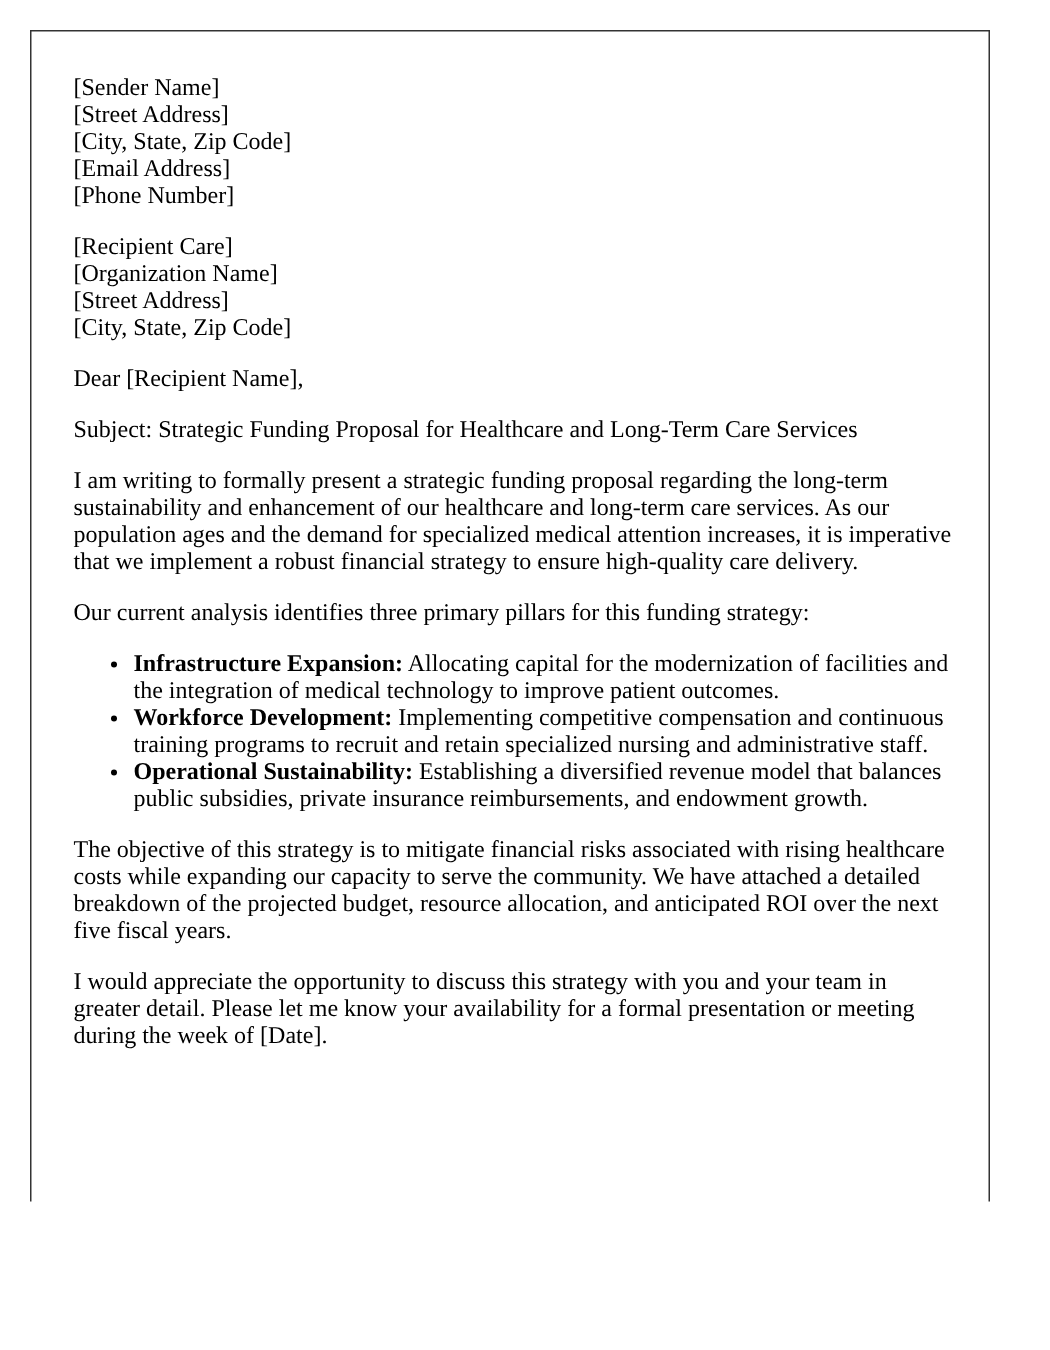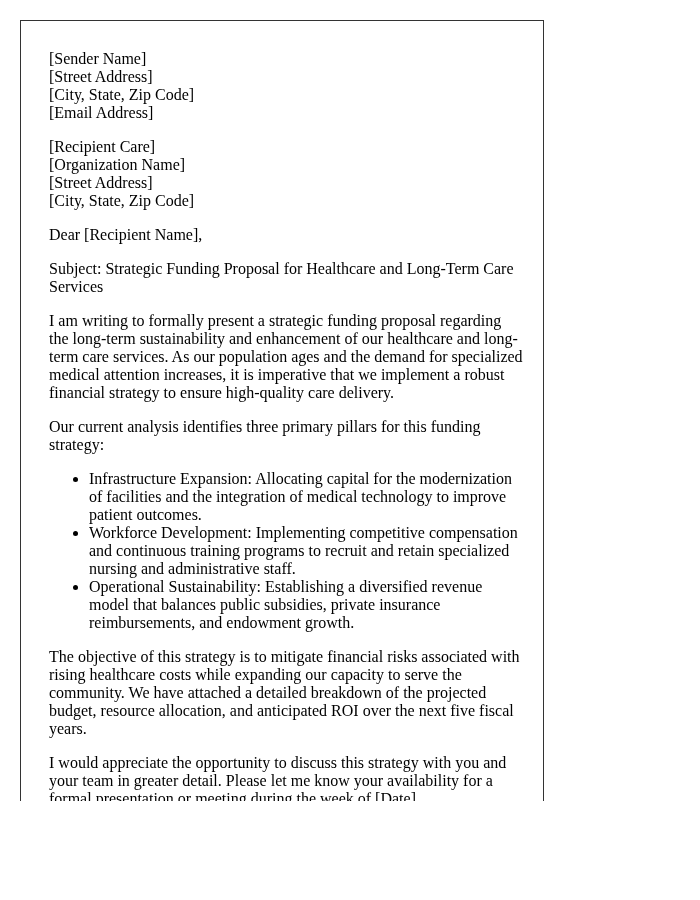--- a/index.html
+++ b/index.html
@@ -14,21 +14,21 @@
       overflow: hidden;
       font-family: "Liberation Serif", "DejaVu Serif", serif;
       font-size: 16px;
       line-height: 18px;
       color: #000000;
     }
     .page {
       position: absolute;
       left: 20px;
       top: 20px;
-      width: 524px;
+      width: 640px;
       height: 781px;
       border-left: 1px solid #333333;
       border-right: 1px solid #333333;
       border-top: 1px solid #333333;
       box-sizing: border-box;
       padding: 29px 20px 0 28px;
       overflow: hidden;
     }
     .block {
       margin: 0 0 16px 0;
@@ -40,33 +40,34 @@
       margin: 0 0 16px 0;
     }
     ul.pillars {
       margin: 0 0 16px 0;
       padding-left: 40px;
     }
     ul.pillars li {
       margin: 0;
     }
     ul.pillars li b {
-      font-weight: normal;
+      font-weight: bold;
     }
   </style>
 </head>
 <body>
 
 <div class="page">
 
   <div class="block lines">
     <div>[Sender Name]</div>
     <div>[Street Address]</div>
     <div>[City, State, Zip Code]</div>
     <div>[Email Address]</div>
+    <div>[Phone Number]</div>
   </div>
 
 
   <div class="block lines">
     <div>[Recipient Care]</div>
     <div>[Organization Name]</div>
     <div>[Street Address]</div>
     <div>[City, State, Zip Code]</div>
   </div>
 

